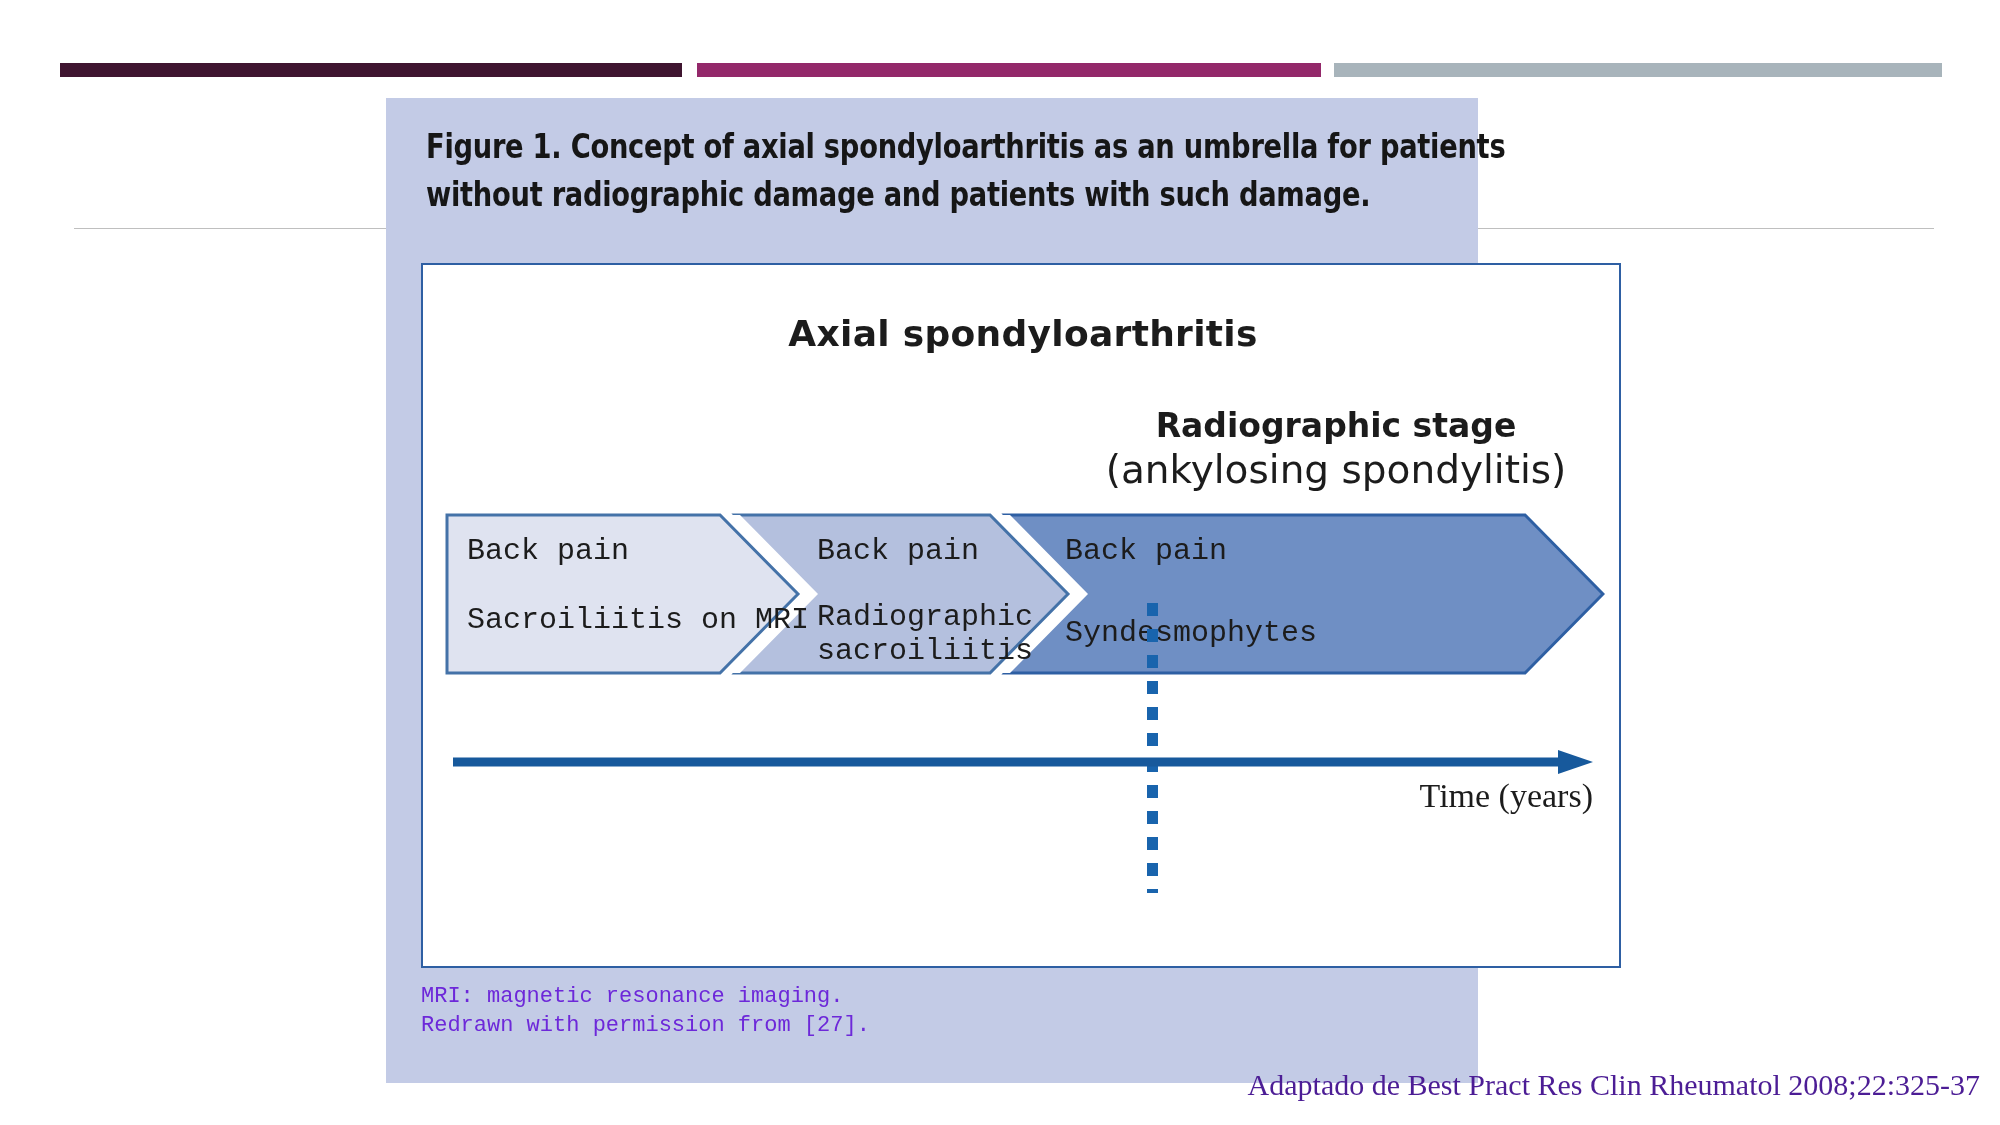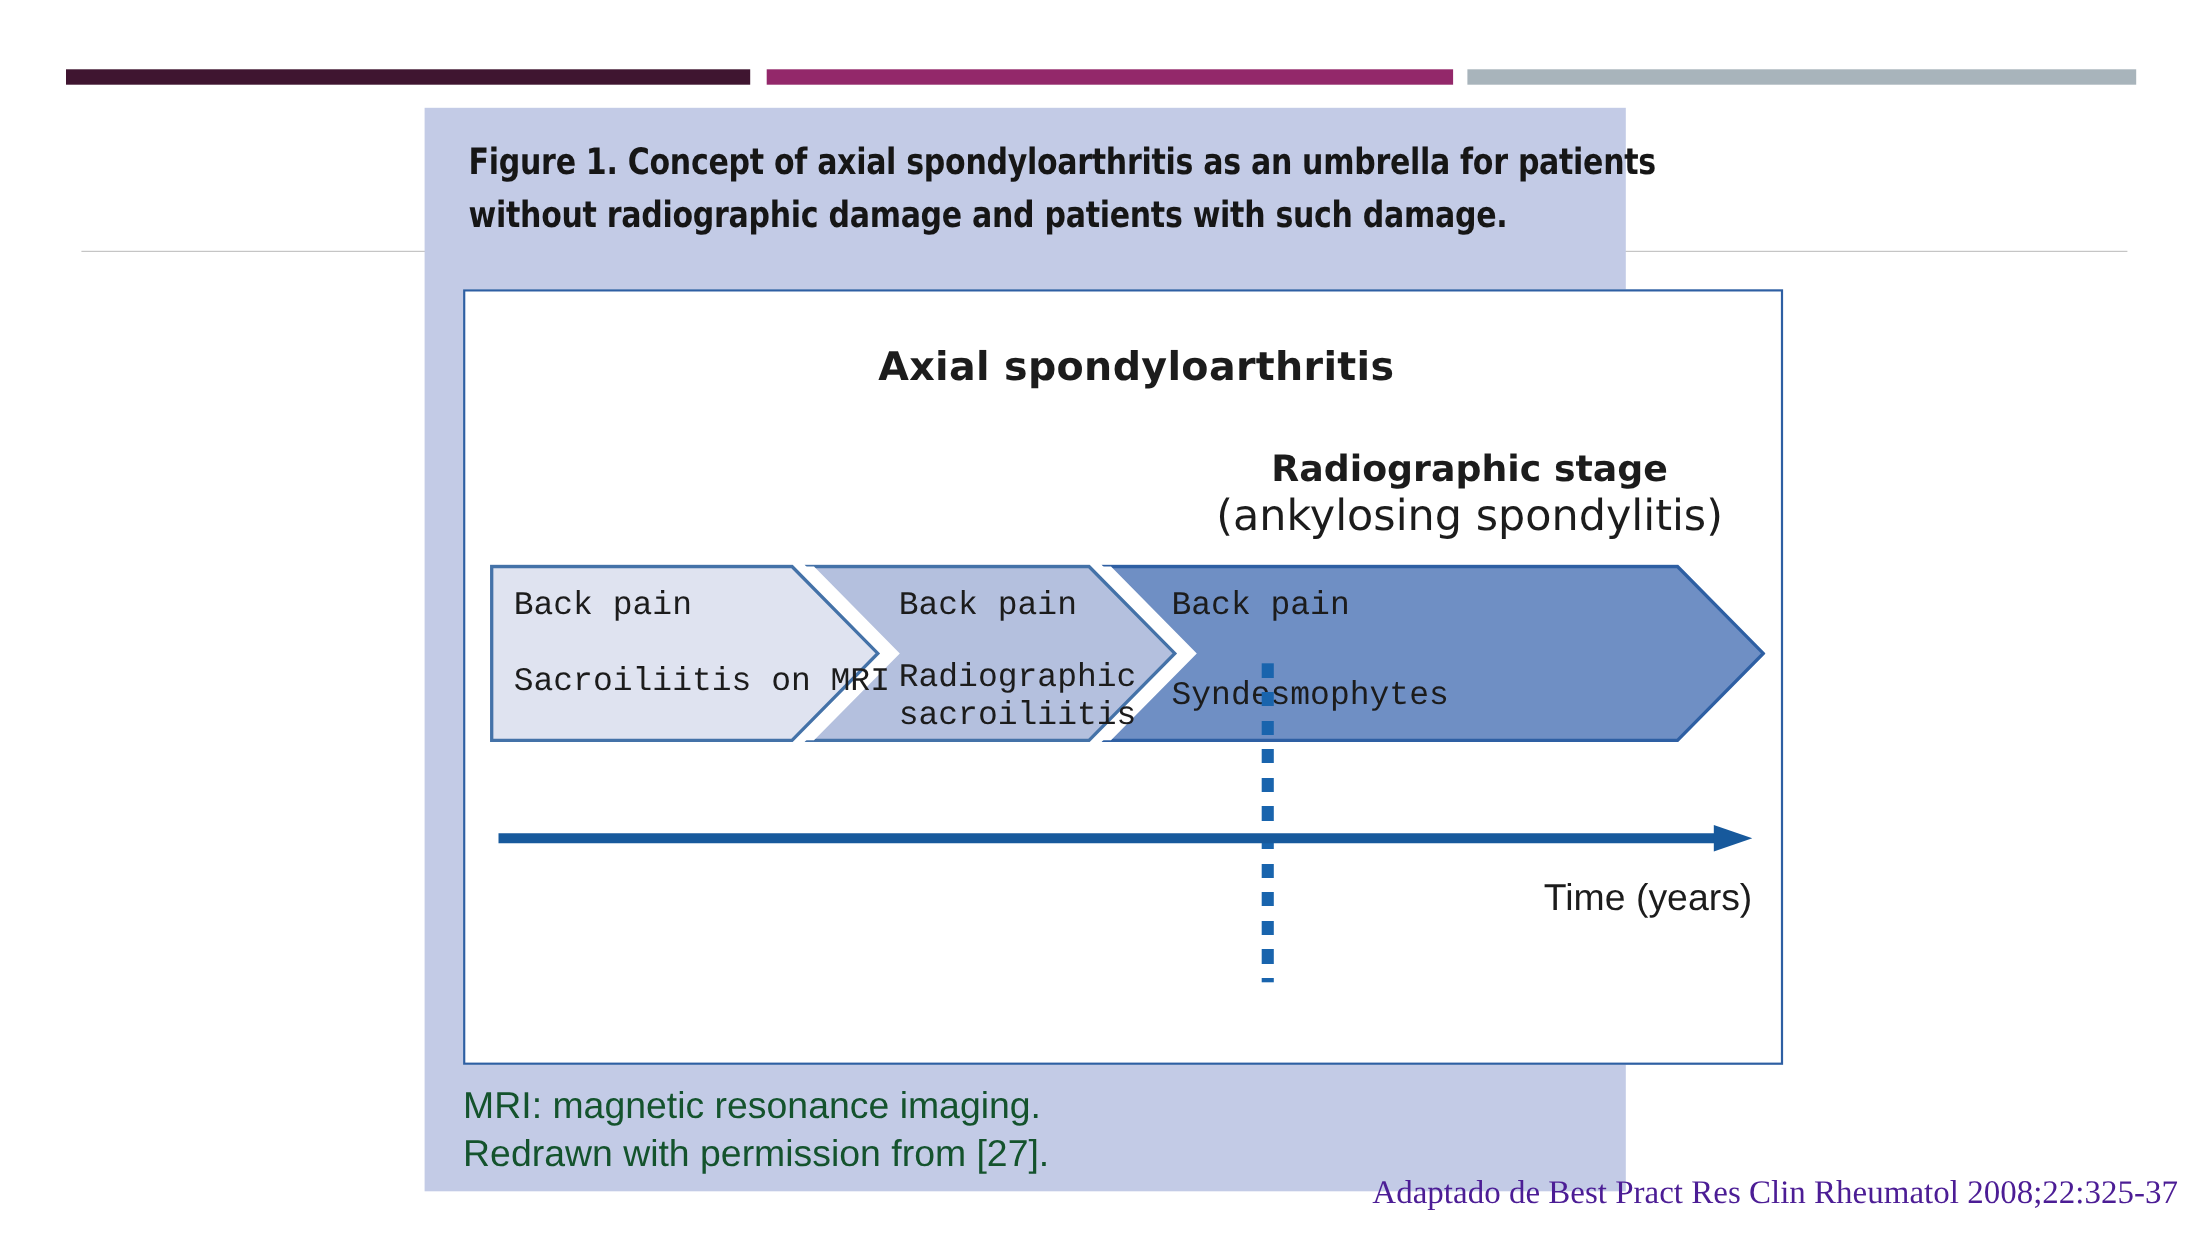--- a/index.html
+++ b/index.html
@@ -50,21 +50,21 @@
     border:2px solid #2e5fa3;
     box-sizing:border-box;
   }
 
   .humanist{
     font-family:"DejaVu Sans","Liberation Sans", sans-serif;
     color:#1c1c1c;
   }
 
   #diagram-title{
-    position:absolute;left:10px;top:48px;width:1200px;
+    position:absolute;left:0;top:48px;width:1200px;
     text-align:center;
     font-size:36px;font-weight:bold;
     letter-spacing:0.3px;
   }
 
   
   #stage-left{
     position:absolute;left:30px;top:140px;width:570px;
     text-align:center;font-size:31px;line-height:1.28;
   }
@@ -102,29 +102,29 @@
     position:absolute;left:724px;top:338px;
     width:11px;height:290px;
     background:repeating-linear-gradient(to bottom,#1964ad 0 13px,transparent 13px 26px);
   }
 
   
   #time-axis{position:absolute;left:30px;top:482px;width:1140px;height:30px;}
   #time-label{
     position:absolute;left:700px;top:512px;width:470px;
     text-align:right;padding-right:70px;
-    font-family:Liberation Sans, sans-serif;
-    font-size:34px;color:#1c1c1c;margin-top:20px;
+    font-family:Liberation Serif, serif;
+    font-size:34px;color:#1c1c1c;
   }
 
   
   #footnote{
     position:absolute;left:35px;top:885px;width:1200px;
-    font-family:Liberation Sans, sans-serif;
-    font-size:34px;line-height:1.3;color:#14532d;
+    font-family:Liberation Mono, monospace;
+    font-size:22px;line-height:1.3;color:#6d28d9;
     white-space:pre-line;
   }
 
   
   #citation{
     position:absolute;left:0;top:1068px;width:1980px;
     text-align:right;
     font-family:"Liberation Serif","DejaVu Serif", serif;
     font-size:30px;color:#4c1d95;
   }

